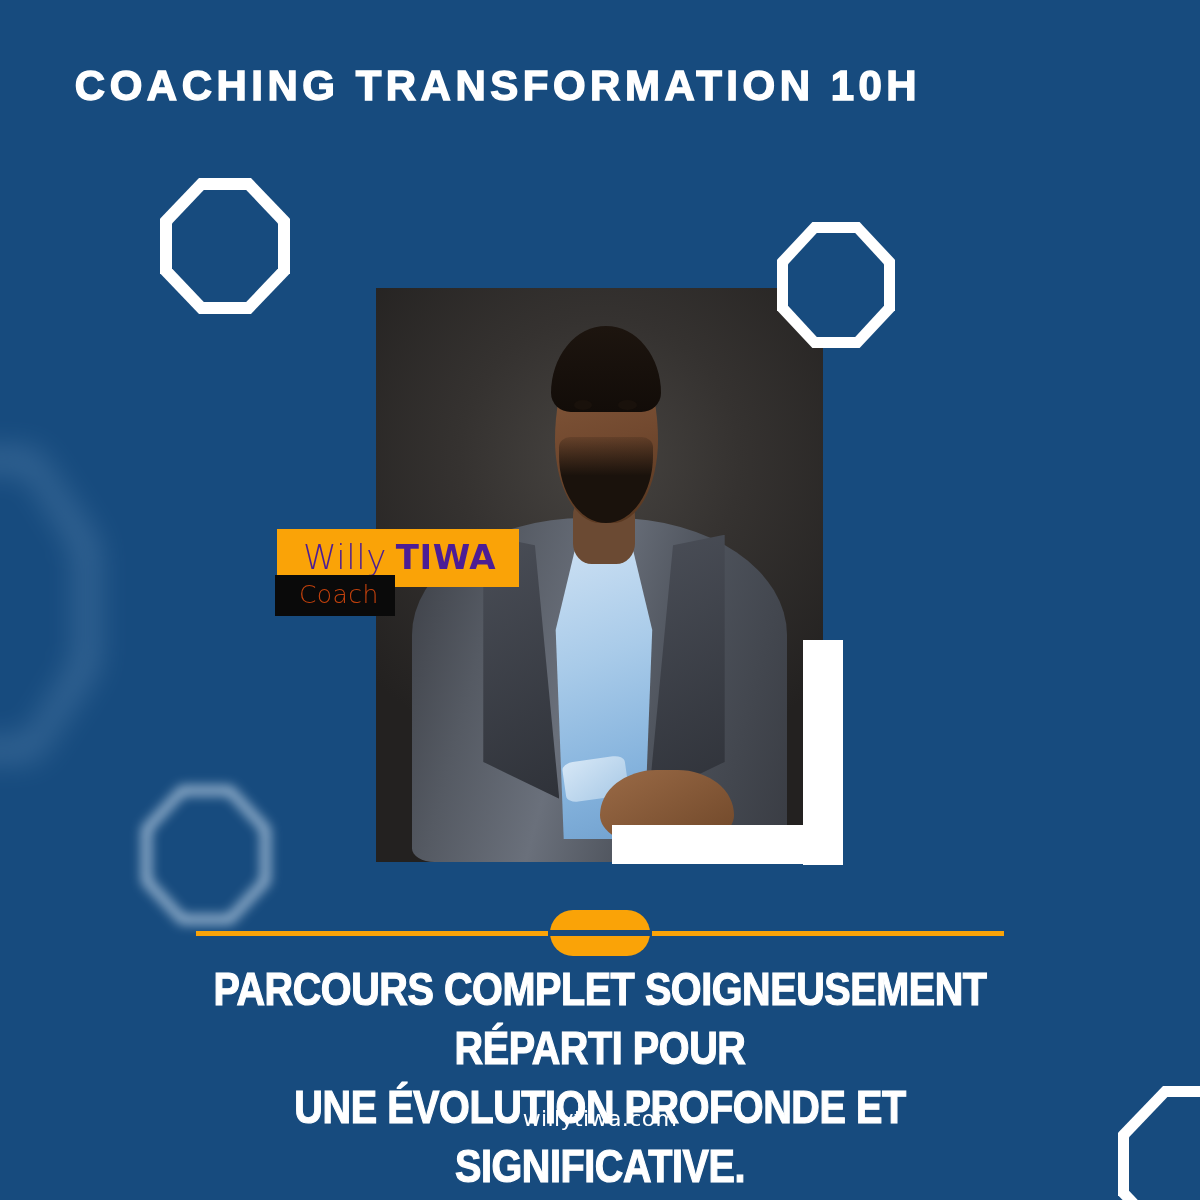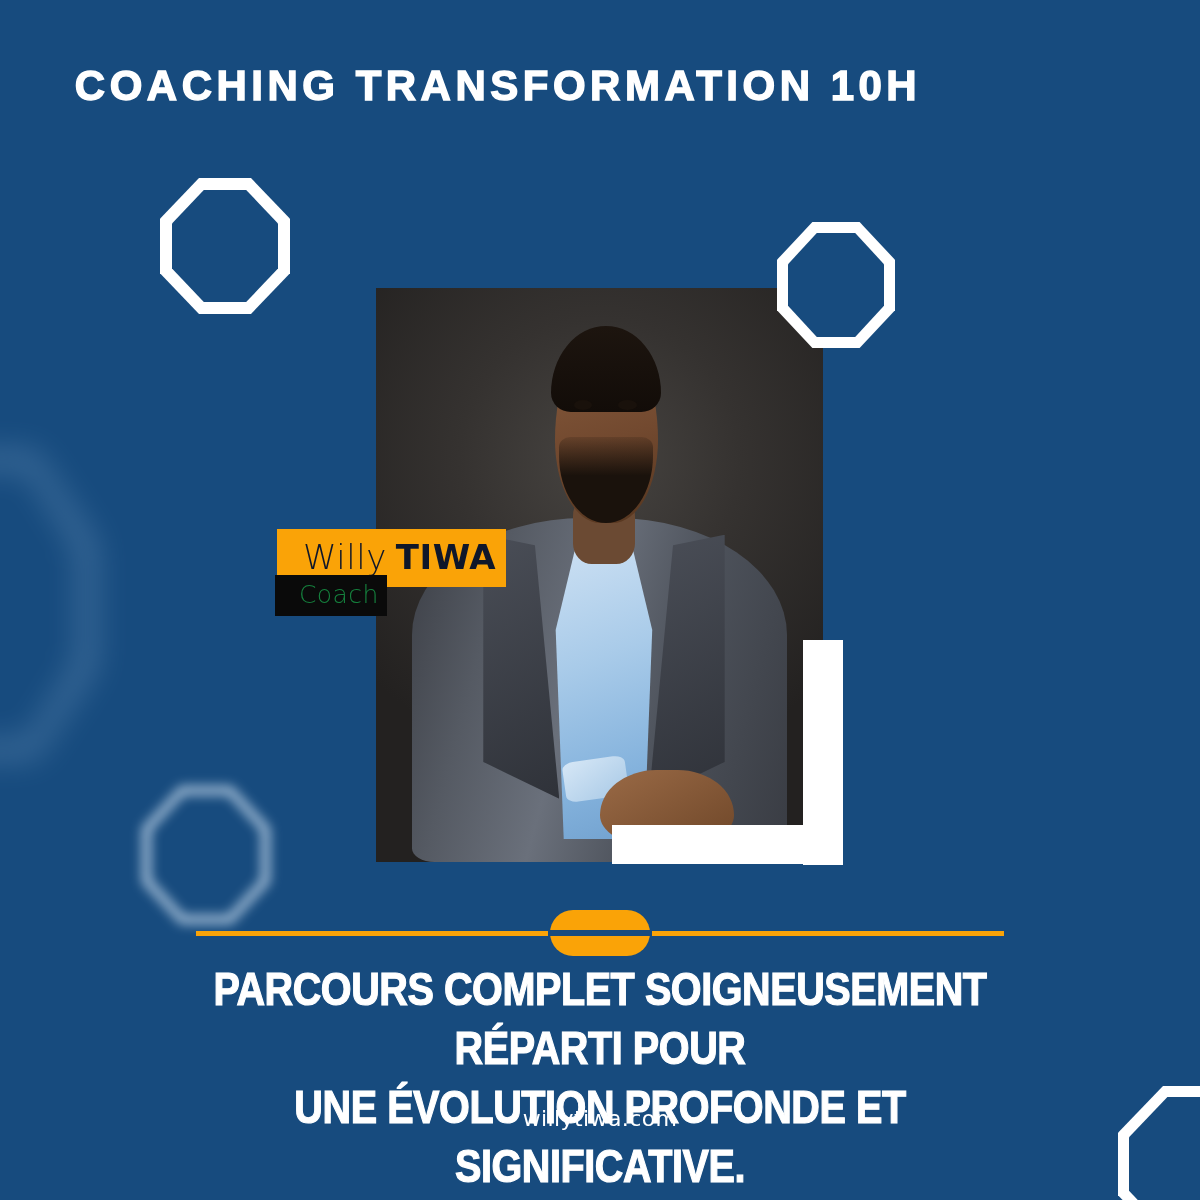--- a/index.html
+++ b/index.html
@@ -154,40 +154,40 @@
   #bracket-horz {
     position:absolute; left:612px; top:825px;
     width:231px; height:39px;
     background:#ffffff; z-index:7;
   }
 
   
   #name-badge {
     position:absolute; left:277px; top:529px; z-index:8;
     background:#FAA307;
-    padding:8px 10px 10px 26px;
-    color:#0f172a;
+    padding:8px 23px 10px 26px;
+    color:#4c1d95;
     white-space:nowrap;
   }
   #name-first {
     font-size:34px; font-weight:300;
     letter-spacing:.5px;
     font-family:"DejaVu Sans", sans-serif;
   }
   #name-last {
     font-size:34px; font-weight:bold;
     letter-spacing:.5px;
     margin-left:9px;
     font-family:"DejaVu Sans", sans-serif;
   }
   #role-badge {
     position:absolute; left:275px; top:575px; z-index:9;
     background:#0a0a0a;
-    color:#15803d;
-    padding:5px 8px 7px 24px;
+    color:#c2410c;
+    padding:5px 16px 7px 24px;
     font-size:25px;
     font-weight:300;
     letter-spacing:.4px;
     font-family:"DejaVu Sans", sans-serif;
     white-space:nowrap;
   }
 
   
   #divider-wrap {
     position:absolute; left:196px; top:910px;

